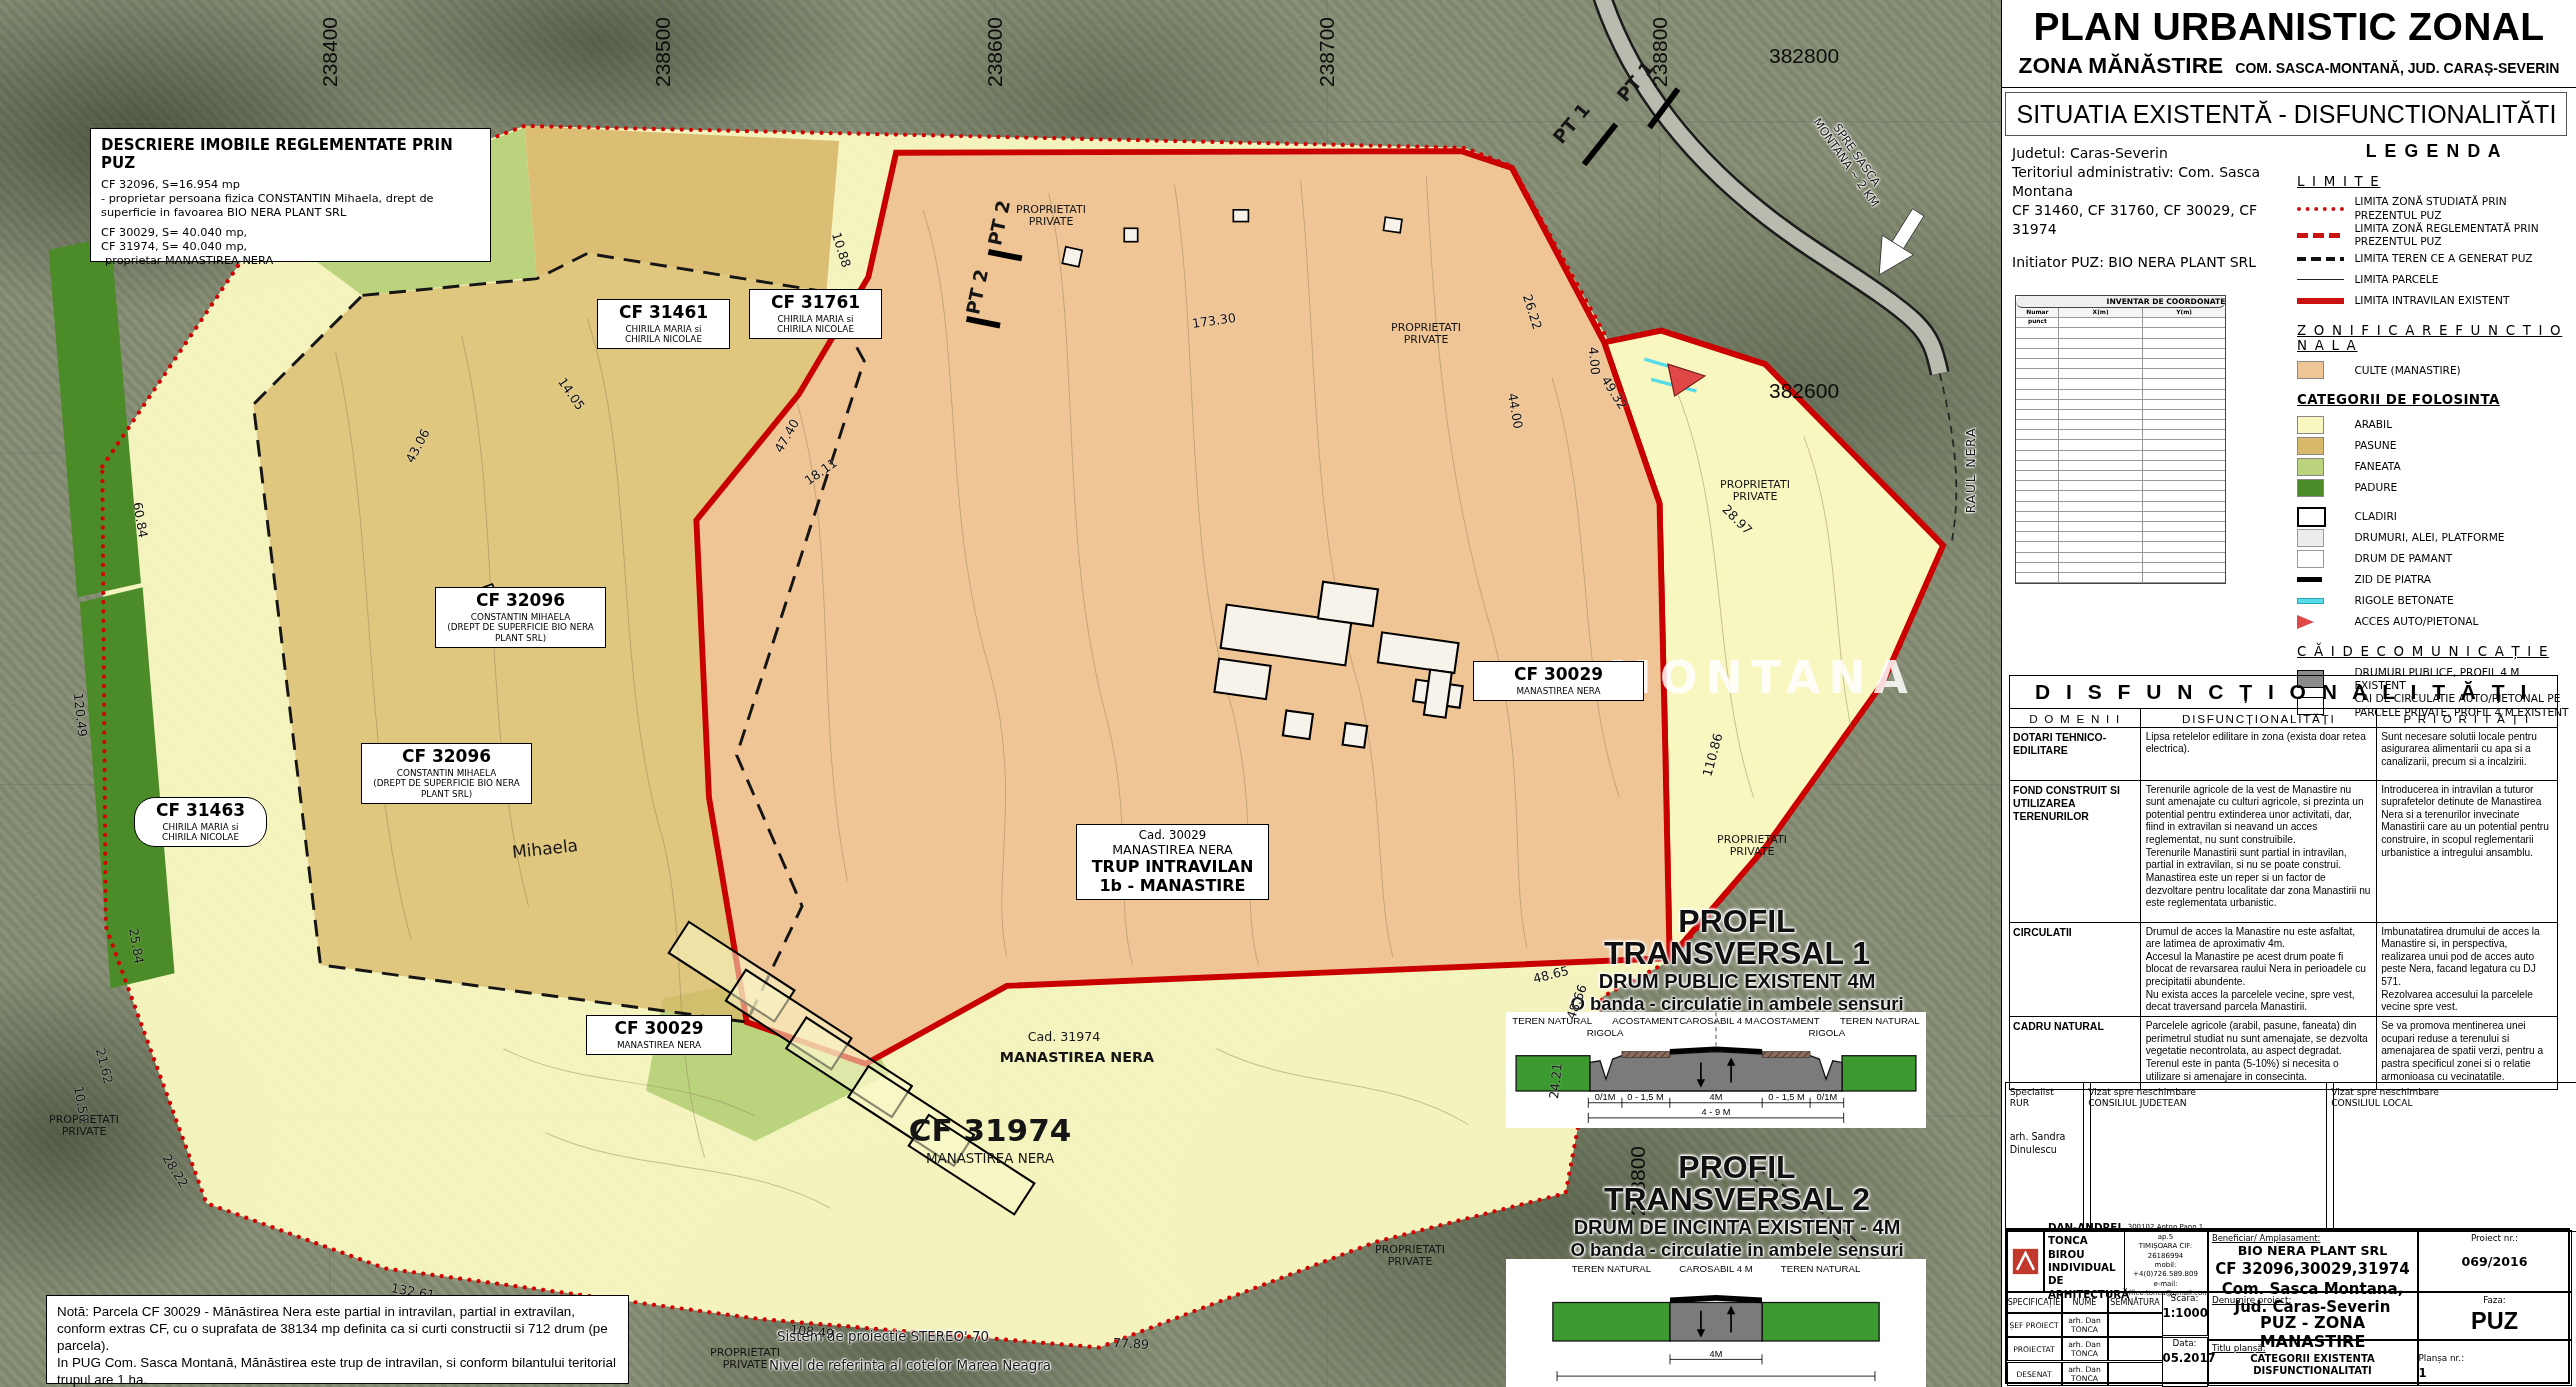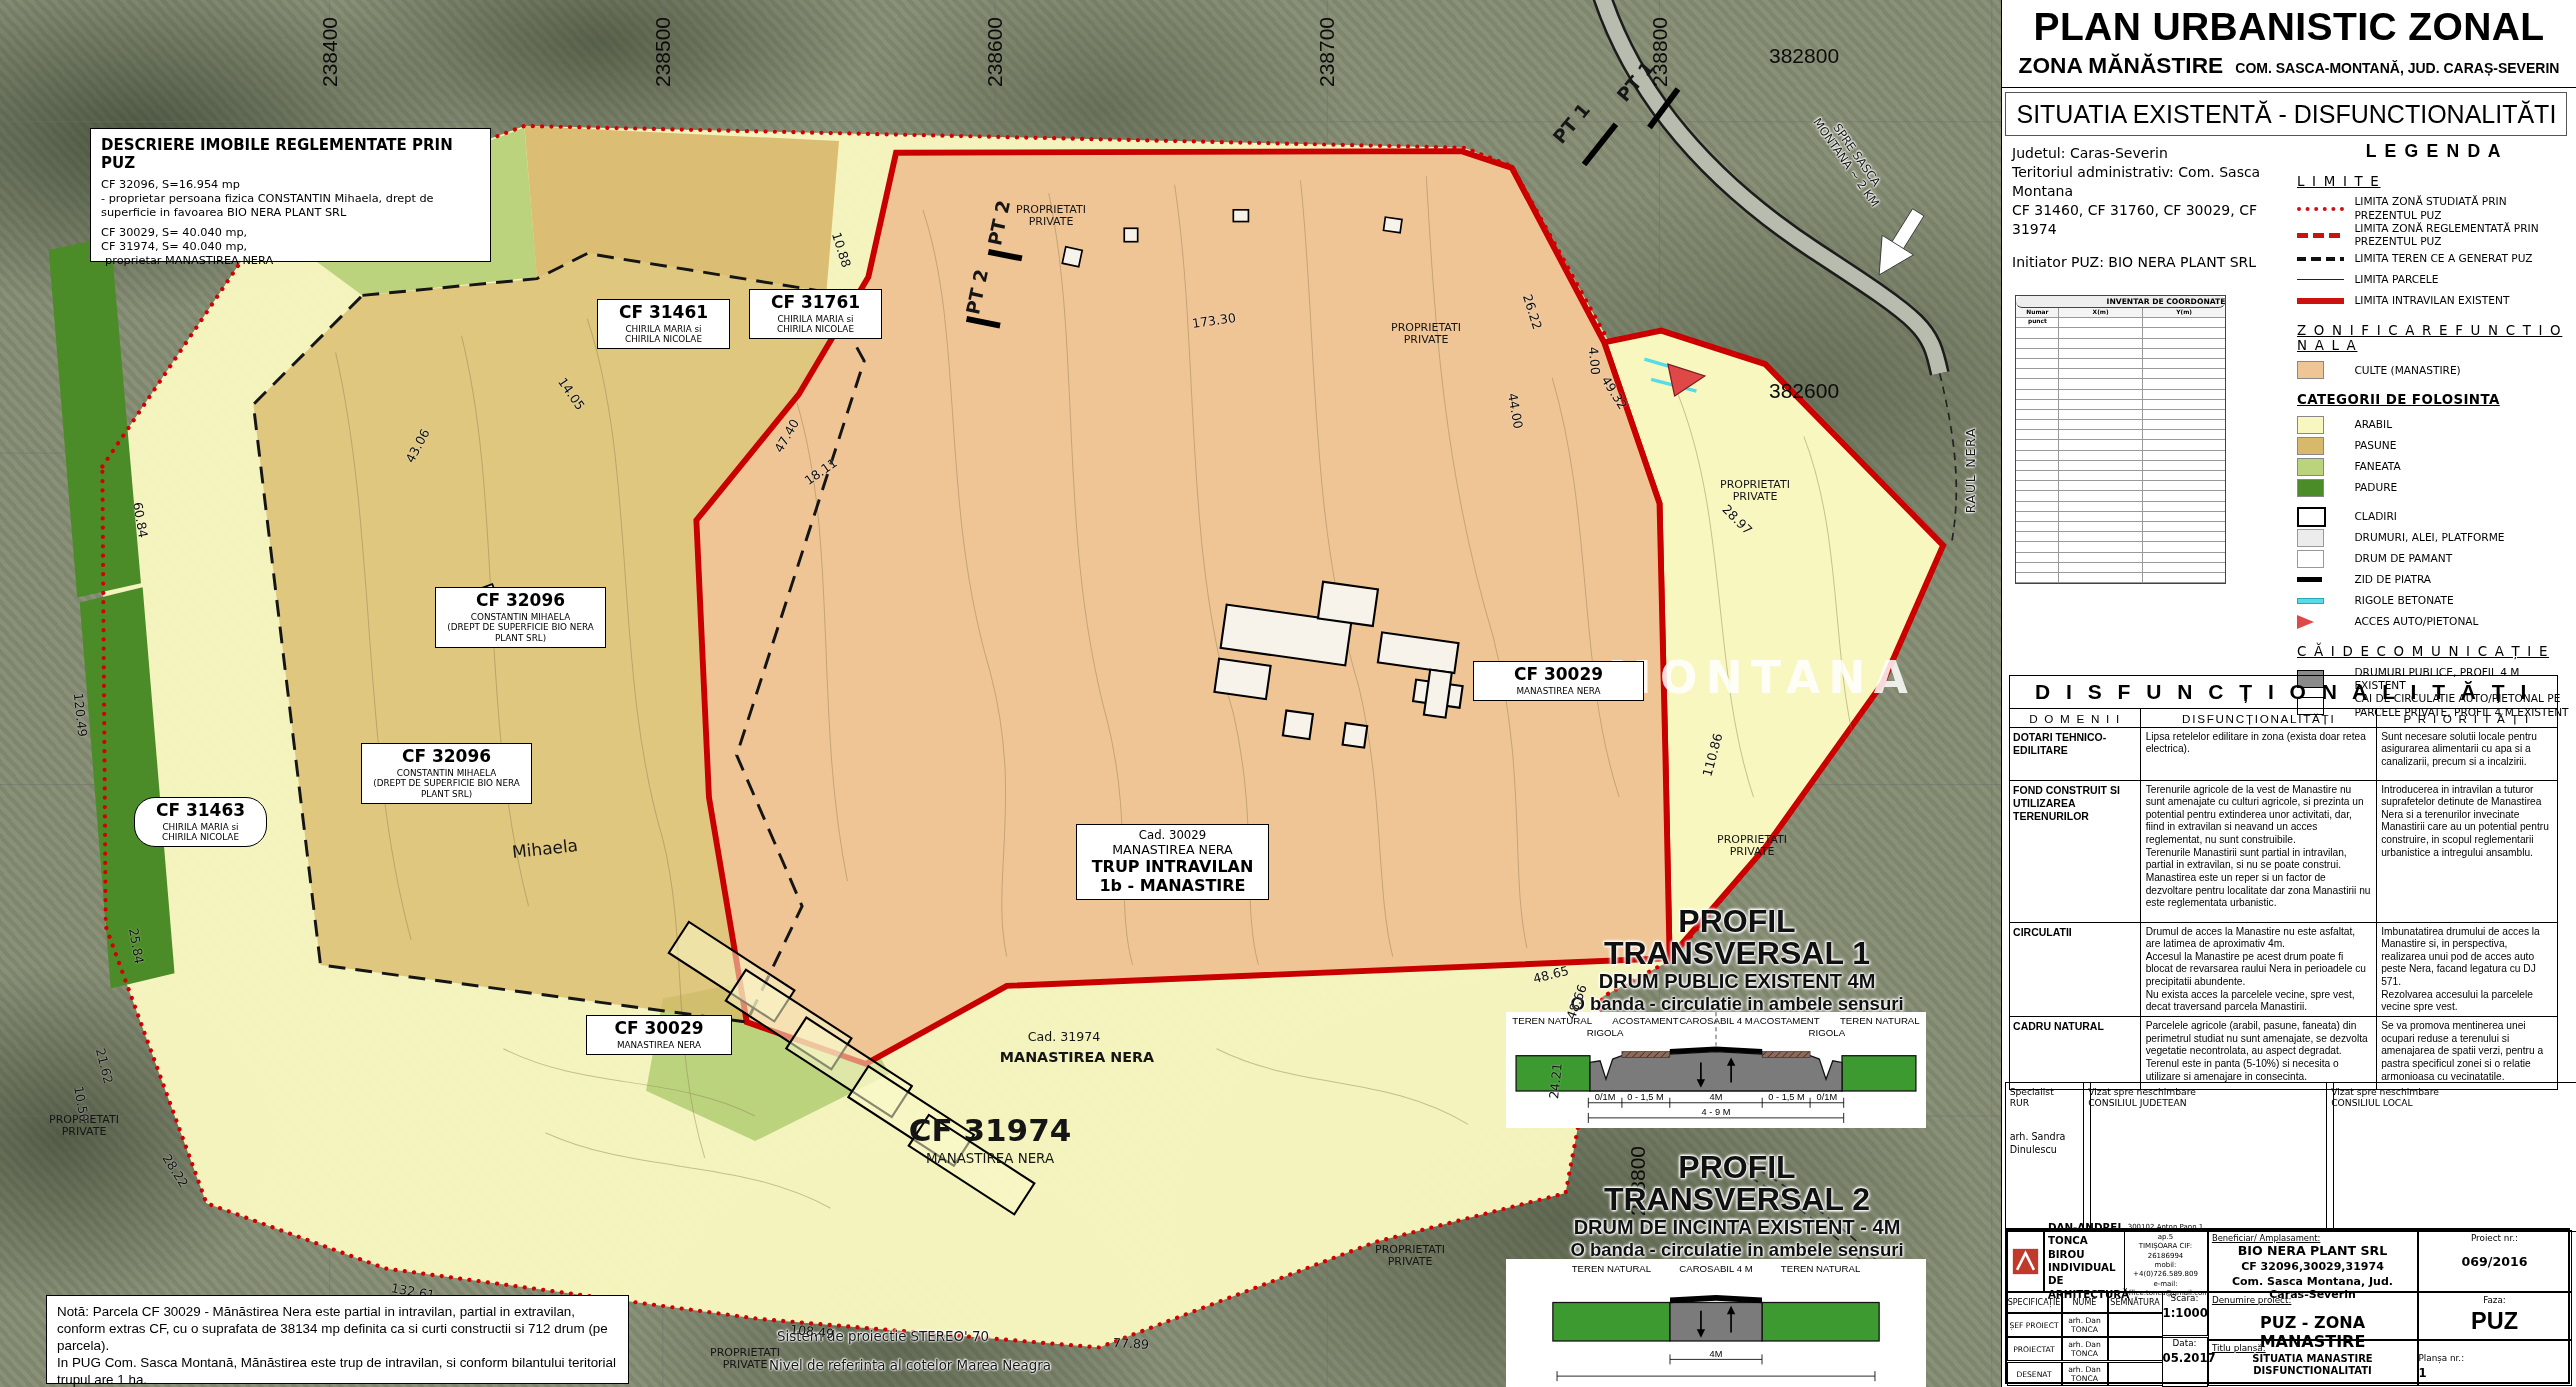--- a/index.html
+++ b/index.html
@@ -122,21 +122,21 @@
   .tb-cell{position:absolute;border:0.8px solid #000;box-sizing:border-box;}
   .tb-small{font-size:8.8px;}
   .tb-underline{text-decoration:underline;}
   #tb-logo{left:0;top:0;width:37px;height:62px;display:flex;align-items:center;justify-content:center;}
   #tb-firm{left:37px;top:0;width:81px;height:62px;font-size:10.3px;font-weight:bold;
       display:flex;flex-direction:column;justify-content:center;padding-left:3.4px;line-height:1.3;}
   #tb-addr{left:117px;top:0;width:84px;height:62px;font-size:7px;text-align:center;
       display:flex;flex-direction:column;justify-content:center;line-height:1.35;}
   #tb-benef{left:201px;top:0;width:210px;height:62px;padding:1.7px 3.4px;text-align:center;}
   #tb-benef .b1{font-weight:bold;font-size:12.6px;margin-top:0.8px;}
-  #tb-benef .b2{font-weight:bold;font-size:11px;margin-top:1.7px;}
+  #tb-benef .b2{font-weight:bold;font-size:15px;margin-top:1.7px;}
   #tb-benef .lbl{text-align:left;font-size:8.4px;}
   #tb-proi{left:411px;top:0;width:154px;height:62px;text-align:center;padding-top:1.7px;}
   #tb-proi .val{font-weight:bold;font-size:12.6px;margin-top:11.7px;}
   .spec-head,.spec-row{position:absolute;display:flex;}
   .spec-c{border:0.8px solid #000;box-sizing:border-box;display:flex;align-items:center;justify-content:center;text-align:center;}
   #tb-scara{left:155px;top:62px;width:46px;height:44px;text-align:center;}
   #tb-scara .val{font-weight:bold;font-size:11.7px;margin-top:2.5px;}
   #tb-data{left:155px;top:107px;width:46px;height:50px;text-align:center;}
   #tb-data .val{font-weight:bold;font-size:11.7px;margin-top:2.5px;}
   #tb-denum{left:201px;top:62px;width:210px;height:48px;padding:1.7px 3.4px;}
@@ -873,21 +873,21 @@
       <div class="tb-cell" id="tb-data">
         <div class="tb-small">Data:</div>
         <div class="val">05.2017</div>
       </div>
       <div class="tb-cell" id="tb-denum">
         <div class="tb-small tb-underline">Denumire proiect:</div>
         <div class="val">PUZ - ZONA MANASTIRE</div>
       </div>
       <div class="tb-cell" id="tb-titlu">
         <div class="tb-small tb-underline">Titlu planșă:</div>
-        <div class="val"><span>SITUATIA MANASTIRE</span><br>
+        <div class="val"><span>CATEGORII EXISTENTA</span><br>
         <span>DISFUNCTIONALITATI</span></div>
       </div>
       <div class="tb-cell" id="tb-faza">
         <div class="tb-small">Faza:</div>
         <div class="val">PUZ</div>
       </div>
       <div class="tb-cell" id="tb-plansa">
         <div class="tb-small">Planșa nr.:</div>
         <div class="val">1</div>
       </div>

